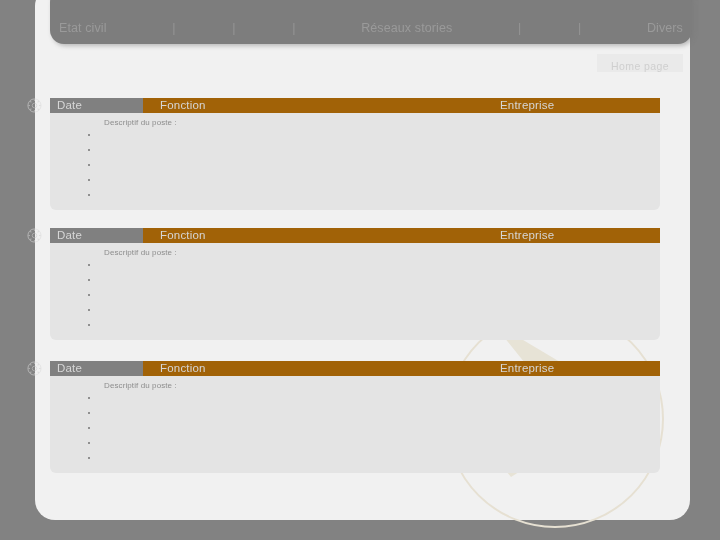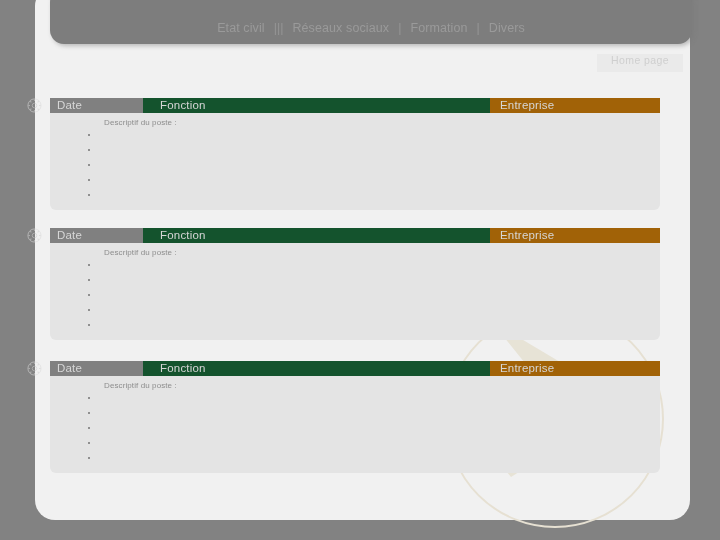--- a/index.html
+++ b/index.html
@@ -59,21 +59,21 @@
     box-shadow: 2px 2px 4px rgba(120,120,120,0.45);
   }
   .nav-inner {
     position: absolute;
     left: 0;
     right: 0;
     bottom: 5px;
     height: 22px;
     display: flex;
     align-items: center;
-    justify-content: center;
+    justify-content: space-between;
     white-space: nowrap;
   }
   .nav-item {
     font-size: 12.5px;
     letter-spacing: 0.1px;
     color: #9a9a9a;
     padding: 0 9px;
     line-height: 22px;
     cursor: pointer;
   }
@@ -90,21 +90,21 @@
 
   
   .home-btn {
     position: absolute;
     left: 597px;
     top: 54px;
     width: 86px;
     height: 18px;
     background: #eaeaea;
     display: flex;
-    align-items: flex-start;
+    align-items: flex-end;
     justify-content: center;
     cursor: pointer;
   }
   .home-btn span {
     font-size: 10.5px;
     color: #cfcfcf;
     letter-spacing: 0.4px;
   }
 
   
@@ -136,21 +136,21 @@
     display: flex;
     justify-content: space-between;
   }
   .seg-date {
     width: 93px;
     background: #808080;
     position: relative;
   }
   .seg-fonction {
     width: 347px;
-    background: #14532d;
+    background: #a16207;
     position: relative;
   }
   .seg-entreprise {
     flex: 1;
     background: #a16207;
     position: relative;
     text-decoration: underline;
   }
   .seg-label {
     position: absolute;
@@ -220,23 +220,22 @@
       <path d="M 48 14 L 106 86 L 38 134 L 68 170 L 186 96 Z" fill="#e7e3d6"></path>
     </svg>
   </div>
 
   <div class="navbar">
     <div class="nav-inner">
       <span class="nav-item">Etat civil</span>
       <span class="nav-sep">|</span>
       <span class="nav-sep">|</span>
       <span class="nav-sep">|</span>
-      <span class="nav-item">Réseaux sociaux</span>
-      <span class="nav-sep">|</span>
-      <span class="nav-item">Formation</span>
+      <span class="nav-item">Réseaux stories</span>
+      <span class="nav-sep">|</span>
       <span class="nav-sep">|</span>
       <span class="nav-item">Divers</span>
     </div>
   </div>
 
   <div class="home-btn">
     <span>Home page</span>
   </div>
 
   <div class="exp-block b0">

